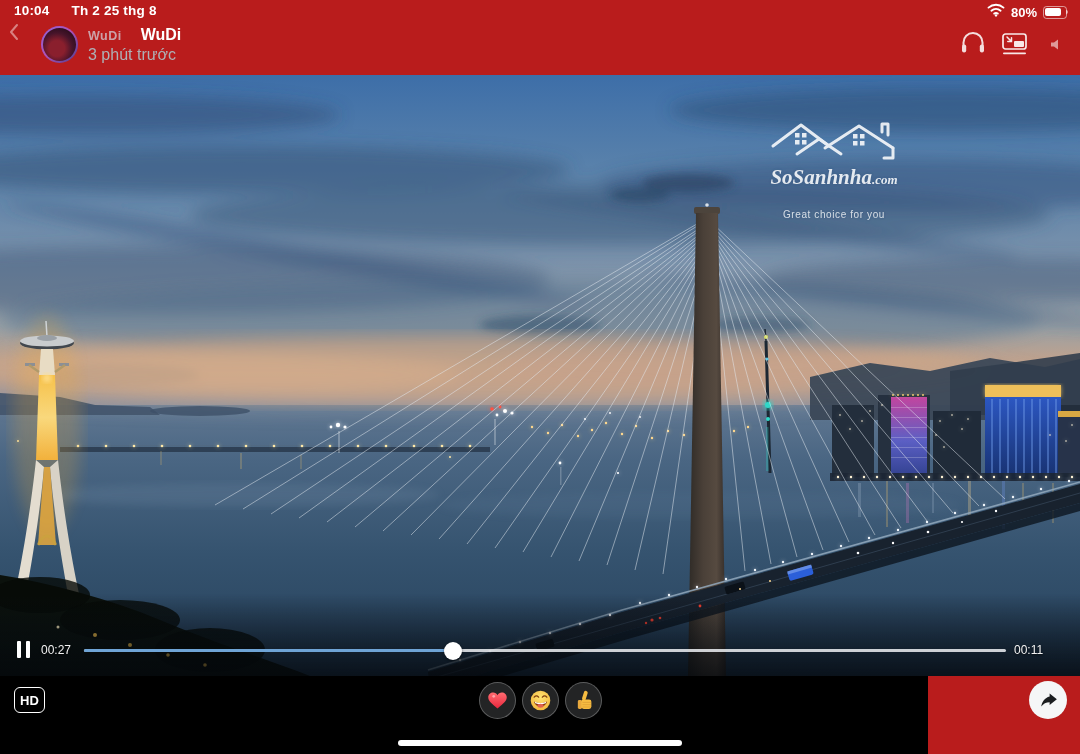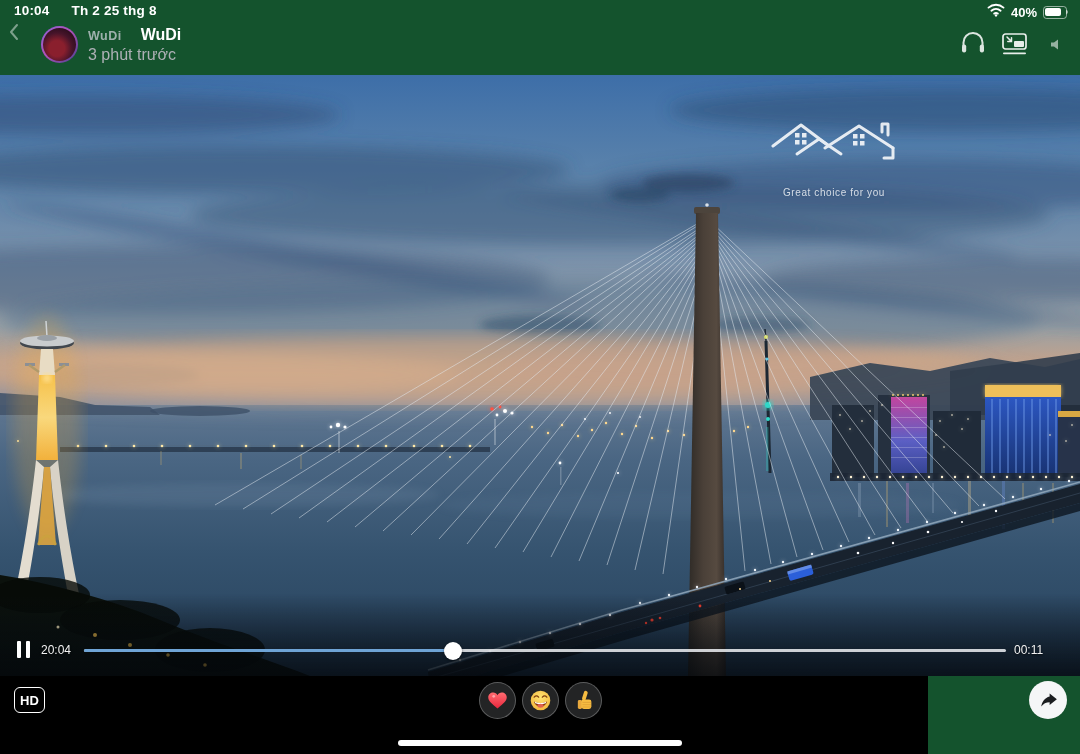--- a/index.html
+++ b/index.html
@@ -1,16 +1,16 @@
 <!DOCTYPE html>
 <html><head>
 <meta charset="utf-8">
 <style>
   html,body{margin:0;padding:0;background:#000;}
-  .screen{position:relative;width:1080px;height:754px;background:#14532d;overflow:hidden;
+  .screen{position:relative;width:1080px;height:754px;background:#b91c1c;overflow:hidden;
     font-family:"Liberation Sans",sans-serif;-webkit-font-smoothing:antialiased;}
   
   .status-bar{position:absolute;top:0;left:0;width:1080px;height:22px;color:#fff;}
   .sb-left{position:absolute;left:14px;top:3px;font-size:13.5px;font-weight:700;letter-spacing:.2px;}
   .sb-date{margin-left:18px;font-weight:600;}
   .sb-right{position:absolute;right:12px;top:3px;display:flex;align-items:center;gap:6px;}
   .batt-pct{font-size:13px;font-weight:600;}
   .battery{position:relative;width:25px;height:12px;}
   .batt-body{position:absolute;left:0;top:0;width:22px;height:11px;border:1px solid rgba(255,255,255,.55);border-radius:3.5px;}
   .batt-fill{position:absolute;left:1.5px;top:1.5px;height:8px;background:#fff;border-radius:2px;}
@@ -70,21 +70,21 @@
     </div>
     <div class="sb-right">
       <span>
         <svg width="18" height="14" viewBox="0 0 18 14">
           <path d="M1.5 4.6 A11.4 11.4 0 0 1 16.5 4.6" stroke="#fff" stroke-width="1.9" fill="none" stroke-linecap="round"></path>
           <path d="M4.4 7.7 A7.0 7.0 0 0 1 13.6 7.7" stroke="#fff" stroke-width="1.9" fill="none" stroke-linecap="round"></path>
           <path d="M7.2 10.6 A3.2 3.2 0 0 1 10.8 10.6" stroke="#fff" stroke-width="1.9" fill="none" stroke-linecap="round"></path>
           <circle cx="9" cy="12.4" r="1.2" fill="#fff"></circle>
         </svg>
       </span>
-      <span class="batt-pct">40%</span>
+      <span class="batt-pct">80%</span>
       <span class="battery">
         <span class="batt-body"></span>
           <span class="batt-fill" style="width:16px;"></span>
           <span class="batt-nub"></span>
       </span>
     </div>
   </div>
 
   <div class="header">
     <button class="hdr-btn back">
@@ -529,30 +529,31 @@
           <rect x="28" y="17" width="4.5" height="4.5"></rect>
             <rect x="35" y="17" width="4.5" height="4.5"></rect>
           <rect x="28" y="24" width="4.5" height="4.5"></rect>
             <rect x="35" y="24" width="4.5" height="4.5"></rect>
           <rect x="86" y="18" width="4.5" height="4.5"></rect>
             <rect x="93" y="18" width="4.5" height="4.5"></rect>
           <rect x="86" y="25" width="4.5" height="4.5"></rect>
             <rect x="93" y="25" width="4.5" height="4.5"></rect>
         </g>
       </svg>
+      <div class="wm-brand"><span>SoSanhnha</span><span class="wm-dom">.com</span></div>
       <div class="wm-tag">Great choice for you</div>
     </div>
 
     
     <div class="ctrl-shade"></div>
     <button class="pause">
         <span></span>
         <span></span>
       </button>
-    <span class="t-cur">20:04</span>
+    <span class="t-cur">00:27</span>
     <div class="track">
       <div class="played" style="width: 40%;"></div>
       <div class="scrubber" style="left: calc(40% - 9px);"></div>
     </div>
     <span class="t-tot">00:11</span>
   </div>
 
   <div class="bottom-bar">
     <button class="hd-btn">HD</button>
 

